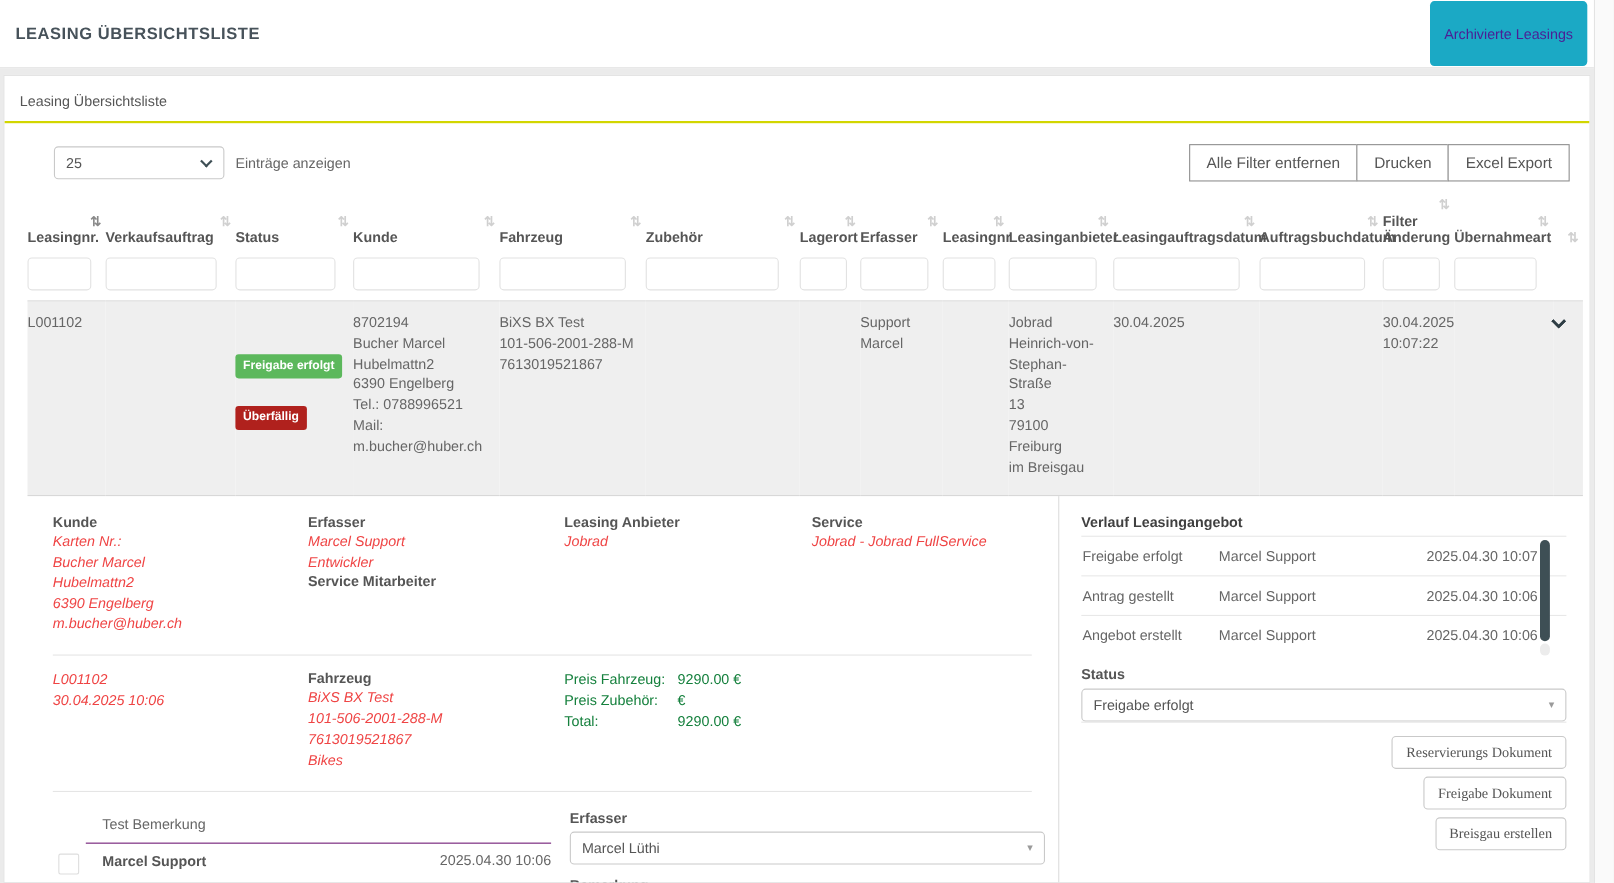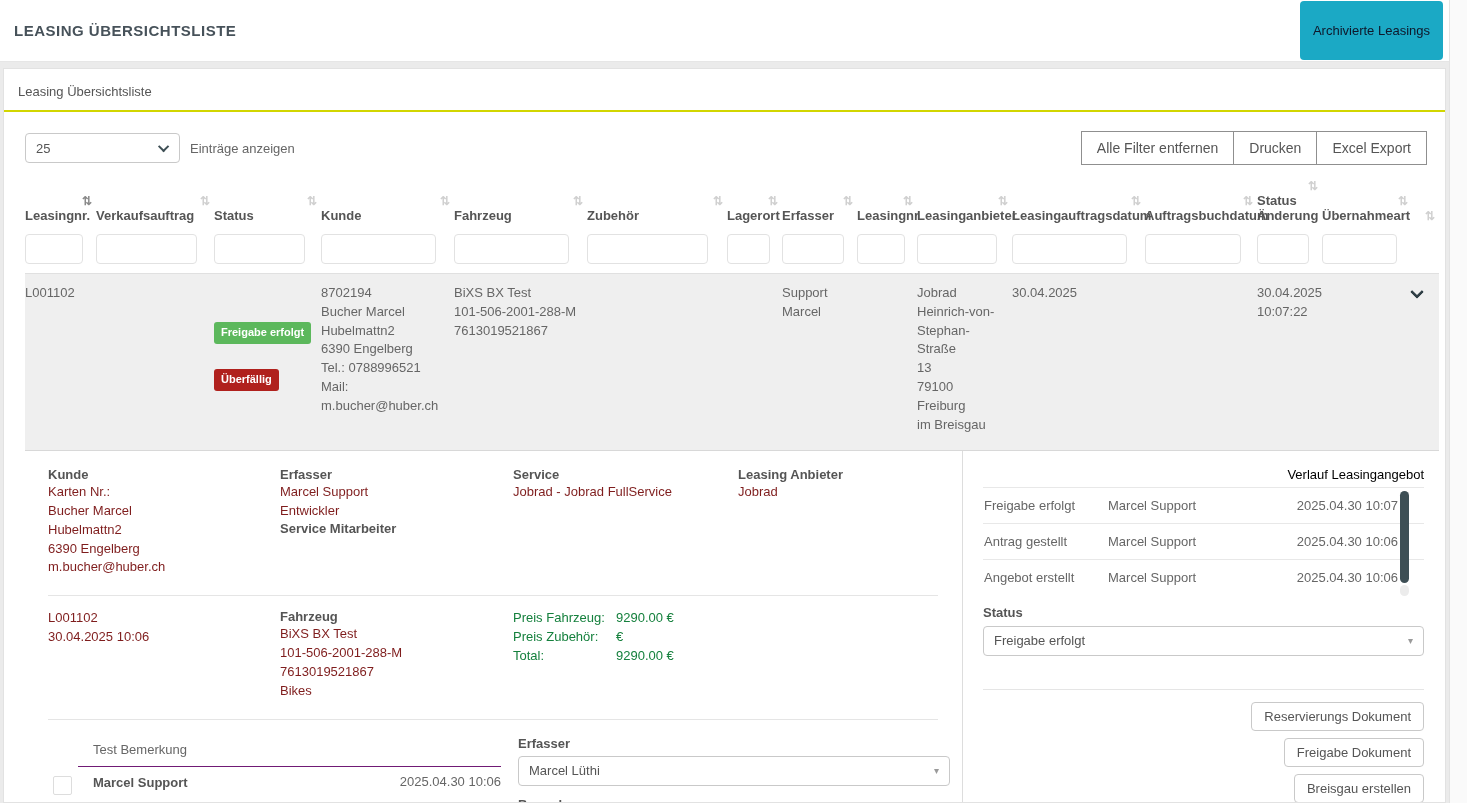--- a/index.html
+++ b/index.html
@@ -8,29 +8,29 @@
     width:1467px; height:803px; overflow:hidden; position:relative;
     background:#ebebeb; color:#6a6a6a;
     font-family:"Liberation Sans", sans-serif; font-size:13px;
   }
   
   .scroll-track { position:absolute; top:0; right:0; width:18px; height:803px; background:#fafafa; border-left:1px solid #e3e3e3; }
 
   
   .topbar { position:absolute; top:0; left:0; right:18px; height:62px; background:#fff; border-bottom:1px solid #e6e6e6; display:flex; align-items:center; justify-content:space-between; padding:0 6px 0 14px; }
   .page-title { font-size:15px; font-weight:bold; letter-spacing:.5px; color:#47525a; }
-  .btn-teal { background:#1ba9c5; color:#0f172a; border:none; border-radius:4px; font-size:13px; padding:22px 13px; cursor:pointer; font-family:inherit; }
+  .btn-teal { background:#1ba9c5; color:#4c1d95; border:none; border-radius:4px; font-size:13px; padding:22px 13px; cursor:pointer; font-family:inherit; }
 
   
   .panel { position:absolute; top:68px; left:3px; right:21px; bottom:0; background:#fff; border:1px solid #e2e2e2; overflow:hidden; }
   .tabrow { padding:15px 14px 11px 14px; border-bottom:2px solid #d2d600; }
   .tab-label { color:#555; font-size:13px; }
 
   
-  .controls { display:flex; align-items:center; padding:19px 18px 10px 21px; }
+  .controls { display:flex; align-items:center; padding:19px 18px 10px 21px;margin-left:24px; }
   .fake-select { height:30px; border:1px solid #c9c9c9; border-radius:4px; background:#fff; display:flex; align-items:center; justify-content:space-between; padding:0 10px; color:#555; cursor:pointer; }
   .fake-select .chev { width:8px; height:8px; border-left:2px solid #3e4f55; border-bottom:2px solid #3e4f55; transform:rotate(-45deg) translateY(-2px); }
   .pagesize { width:155px; }
   .entries-label { margin-left:10px; color:#666; }
   .btn-group { margin-left:auto; display:flex; }
   .gbtn { border:1px solid #8f8f8f; background:#fff; color:#555; font-size:14px; font-family:inherit; height:34px; padding:0 15px; margin-left:-1px; cursor:pointer; }
 
   
   .table-wrap { padding:2px 10px 0 21px; }
   table { table-layout:fixed; border-collapse:collapse; width:100%; }
@@ -48,50 +48,50 @@
   .badge-stack > div { margin-bottom:7px; }
   .chev-down { display:inline-block; width:10px; height:10px; border-left:3px solid #2f3e45; border-bottom:3px solid #2f3e45; transform:rotate(-45deg); border-radius:1px; cursor:pointer; margin-top:3px; }
 
   
   .detail { display:flex; align-items:stretch; min-height:431px; }
   .detail-left { flex:1; padding:16px 0 0 44px; }
   .drow-a { display:grid; grid-template-columns:232px 233px 225px 1fr; padding-bottom:18px; border-bottom:1px solid #e5e5e5; margin-right:24px; }
   .drow-b { display:grid; grid-template-columns:232px 233px 1fr; padding:13px 0 18px; border-bottom:1px solid #e5e5e5; margin-right:24px; }
   .drow-c { display:flex; padding-top:14px; }
   .sec-title { font-weight:bold; color:#555; margin-bottom:1px; }
-  .pre { white-space:pre-line; line-height:1.45; color:#7f1d1d; }
+  .pre { white-space:pre-line; line-height:1.45; color:#ef4444;font-style:italic; }
   .spacer-title { margin-top:0; }
   .price-grid { display:grid; grid-template-columns:103px auto; line-height:1.45; color:#15803d; }
 
   
   .komm { width:453px; }
   .komm-head-row { margin-left:30px; padding:8px 0 9px 15px; border-bottom:1px solid #701a75; color:#666; }
   .komm-entry { display:flex; border-bottom:1px solid #ddd; padding:7px 0 9px; margin-left:1px; }
   .komm-check-cell { width:44px; padding-left:4px; padding-top:2px; }
   .komm-checkbox { appearance:none; -webkit-appearance:none; width:19px; height:19px; border:1px solid #ddd; border-radius:2px; background:#fff; margin:0; cursor:pointer; }
   .komm-body { flex:1; line-height:1.35; }
   .komm-author { font-weight:bold; color:#555; }
   .komm-date { width:120px; text-align:right; color:#666; }
 
   
   .form-col { flex:1; padding-left:17px; padding-right:12px; }
   .form-label { font-weight:bold; color:#555; margin:2px 0 5px; }
   .full { width:100%; }
 
   
   .detail-right { width:483px; border-left:1px solid #ddd; padding:16px 21px 0 20px; }
-  .verlauf-title { font-weight:normal; color:#000000; margin-bottom:5px;text-align:right; }
+  .verlauf-title { font-weight:bold; color:#404040; margin-bottom:5px; }
   .verlauf-list { position:relative; }
   .vrow { display:grid; grid-template-columns:1fr 160px 130px; padding:10px 26px 10px 1px; border-top:1px solid #e8e8e8; color:#666; }
   .vrow .vdate { text-align:right; }
   .v-scrollbar { position:absolute; right:15px; top:4px; width:9px; height:92px; background:#3e4f55; border-radius:5px; cursor:pointer; }
   .v-scrolltail { position:absolute; right:15px; top:98px; width:9px; height:11px; background:#ececec; border-radius:5px; }
   .status-label { font-weight:bold; color:#555; margin:10px 0 6px; }
   .sel-arrow { color:#9a9a9a; font-size:10px; }
-  .rp-buttons { margin-top:33px; border-top:1px solid #e5e5e5; padding:12px 0 0; display:flex; flex-direction:column; align-items:flex-end; gap:7px; }
+  .rp-buttons { border-top:1px solid #e5e5e5; padding:12px 0 0; display:flex; flex-direction:column; align-items:flex-end; gap:7px;font-family:Liberation Serif, serif; }
   .obtn { border:1px solid #c9c9c9; background:#fff; color:#555; font-size:13px; font-family:inherit; padding:6px 12px; border-radius:4px; cursor:pointer; }
 </style>
 </head>
 <body>
 
 <div class="scroll-track"></div>
 
 <div class="topbar">
   <div class="page-title">LEASING ÜBERSICHTSLISTE</div>
   <button class="btn-teal">Archivierte Leasings</button>
@@ -180,21 +180,21 @@
         <th>
               <span class="sort">⇅</span>
               <span class="th-label">Leasingauftragsdatum</span>
             </th>
         <th>
               <span class="sort">⇅</span>
               <span class="th-label">Auftragsbuchdatum</span>
             </th>
         <th>
               <span class="sort">⇅</span>
-              <span class="th-label">Status Änderung</span>
+              <span class="th-label">Filter Änderung</span>
             </th>
         <th>
               <span class="sort">⇅</span>
               <span class="th-label">Übernahmeart</span>
             </th>
         <th>
               <span class="sort">⇅</span>
             </th>
       </tr>
       <tr>
@@ -267,26 +267,26 @@
 6390 Engelberg
 m.bucher@huber.ch</div>
         </div>
         <div>
           <div class="sec-title">Erfasser</div>
           <div class="pre">Marcel Support
 Entwickler</div>
           <div class="sec-title spacer-title">Service Mitarbeiter</div>
         </div>
         <div>
+          <div class="sec-title">Leasing Anbieter</div>
+          <div class="pre">Jobrad</div>
+        </div>
+        <div>
           <div class="sec-title">Service</div>
           <div class="pre">Jobrad - Jobrad FullService</div>
-        </div>
-        <div>
-          <div class="sec-title">Leasing Anbieter</div>
-          <div class="pre">Jobrad</div>
         </div>
       </div>
 
       <div class="drow-b">
         <div>
           <div class="pre">L001102</div>
           <div class="pre">30.04.2025 10:06</div>
         </div>
         <div>
           <div class="sec-title">Fahrzeug</div>

